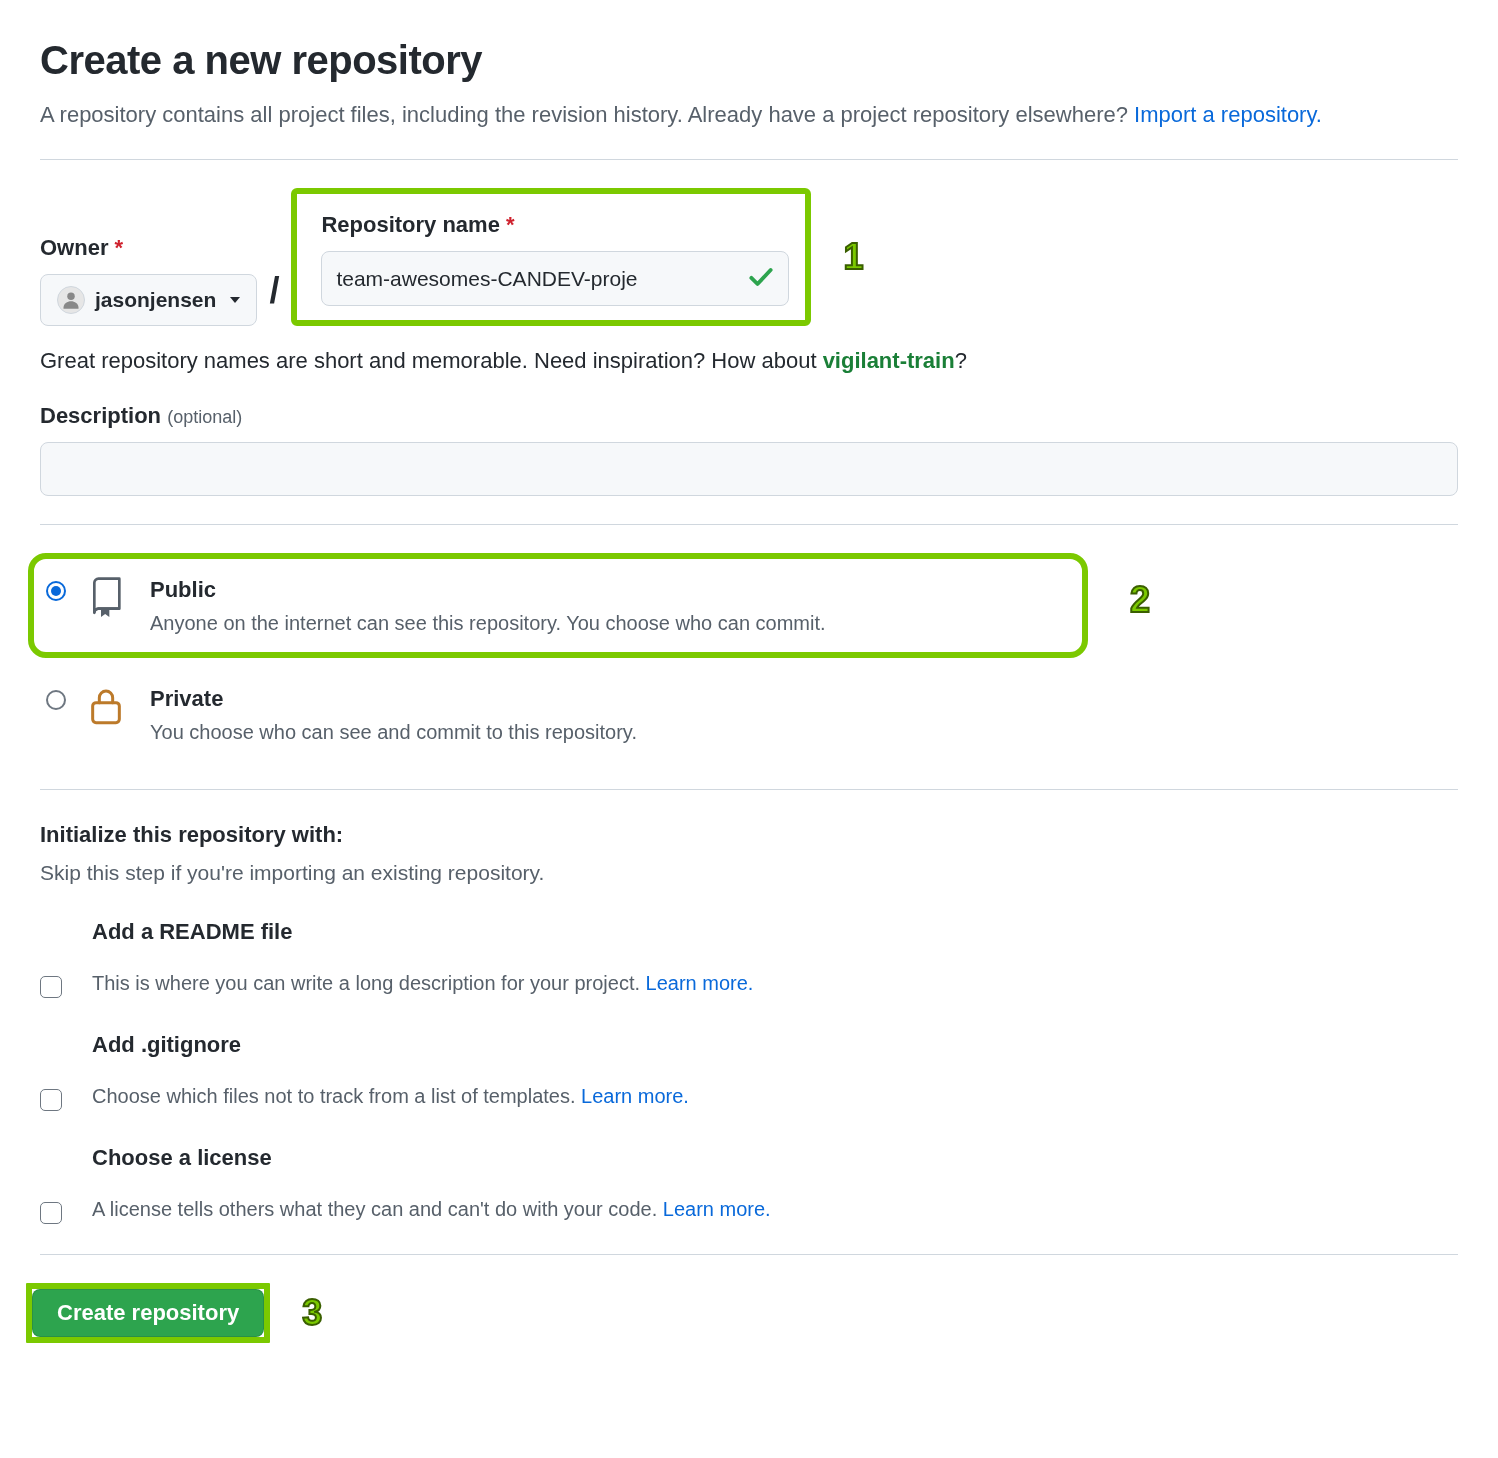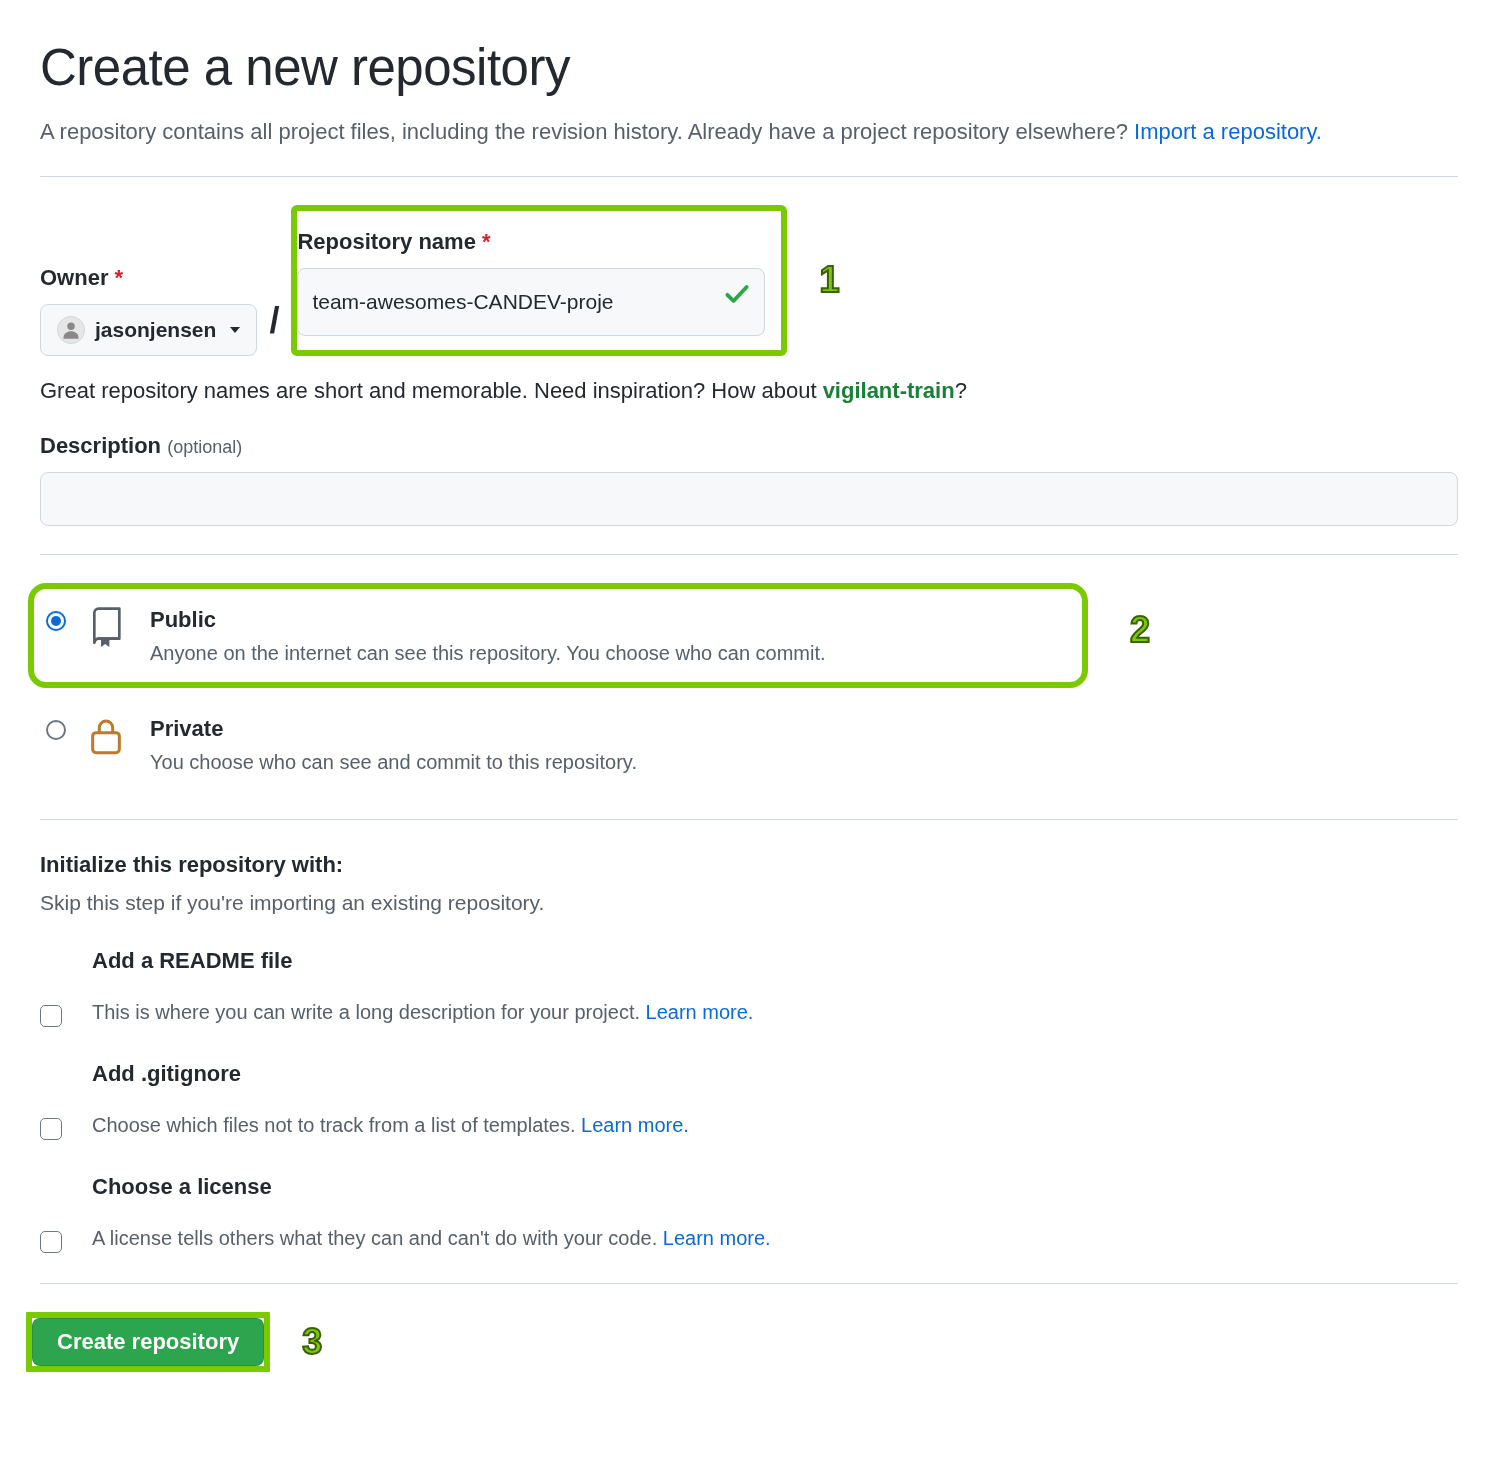--- a/index.html
+++ b/index.html
@@ -9,22 +9,22 @@
     color: #24292f;
     background: #ffffff;
     font-size: 20px;
     line-height: 1.5;
   }
   .page {
     width: 1498px;
     padding: 30px 40px 50px 40px;
   }
   h1.page-title {
-    font-size: 51px;
-    font-weight: 400;
+    font-size: 40px;
+    font-weight: 700;
     margin: 0 0 8px 0;
     letter-spacing: -0.5px;
   }
   .subtitle {
     font-size: 22px;
     color: #57606a;
     margin: 0 0 10px 0;
   }
   a.link {
     color: #0969da;
@@ -80,31 +80,31 @@
     font-size: 36px;
     font-weight: 600;
     color: #24292f;
     align-self: flex-end;
     padding-bottom: 8px;
   }
 
   .repo-name-wrap {
     border: 6px solid #7bc900;
     border-radius: 6px;
-    padding: 14px 16px 14px 0;
+    padding: 14px 16px 14px 24px;
     display: inline-block;
     position: relative;
   }
   .text-input {
     background: #f6f8fa;
     border: 1.5px solid #d0d7de;
     border-radius: 8px;
     padding: 10px 48px 10px 14px;
     font-size: 21px;
-    height: 68px;
+    height: 55px;
     width: 468px;
     color: #24292f;
   }
   .checkmark-icon {
     position: absolute;
     right: 30px;
     bottom: 26px;
     color: #2da44e;
   }
   .annotation {

